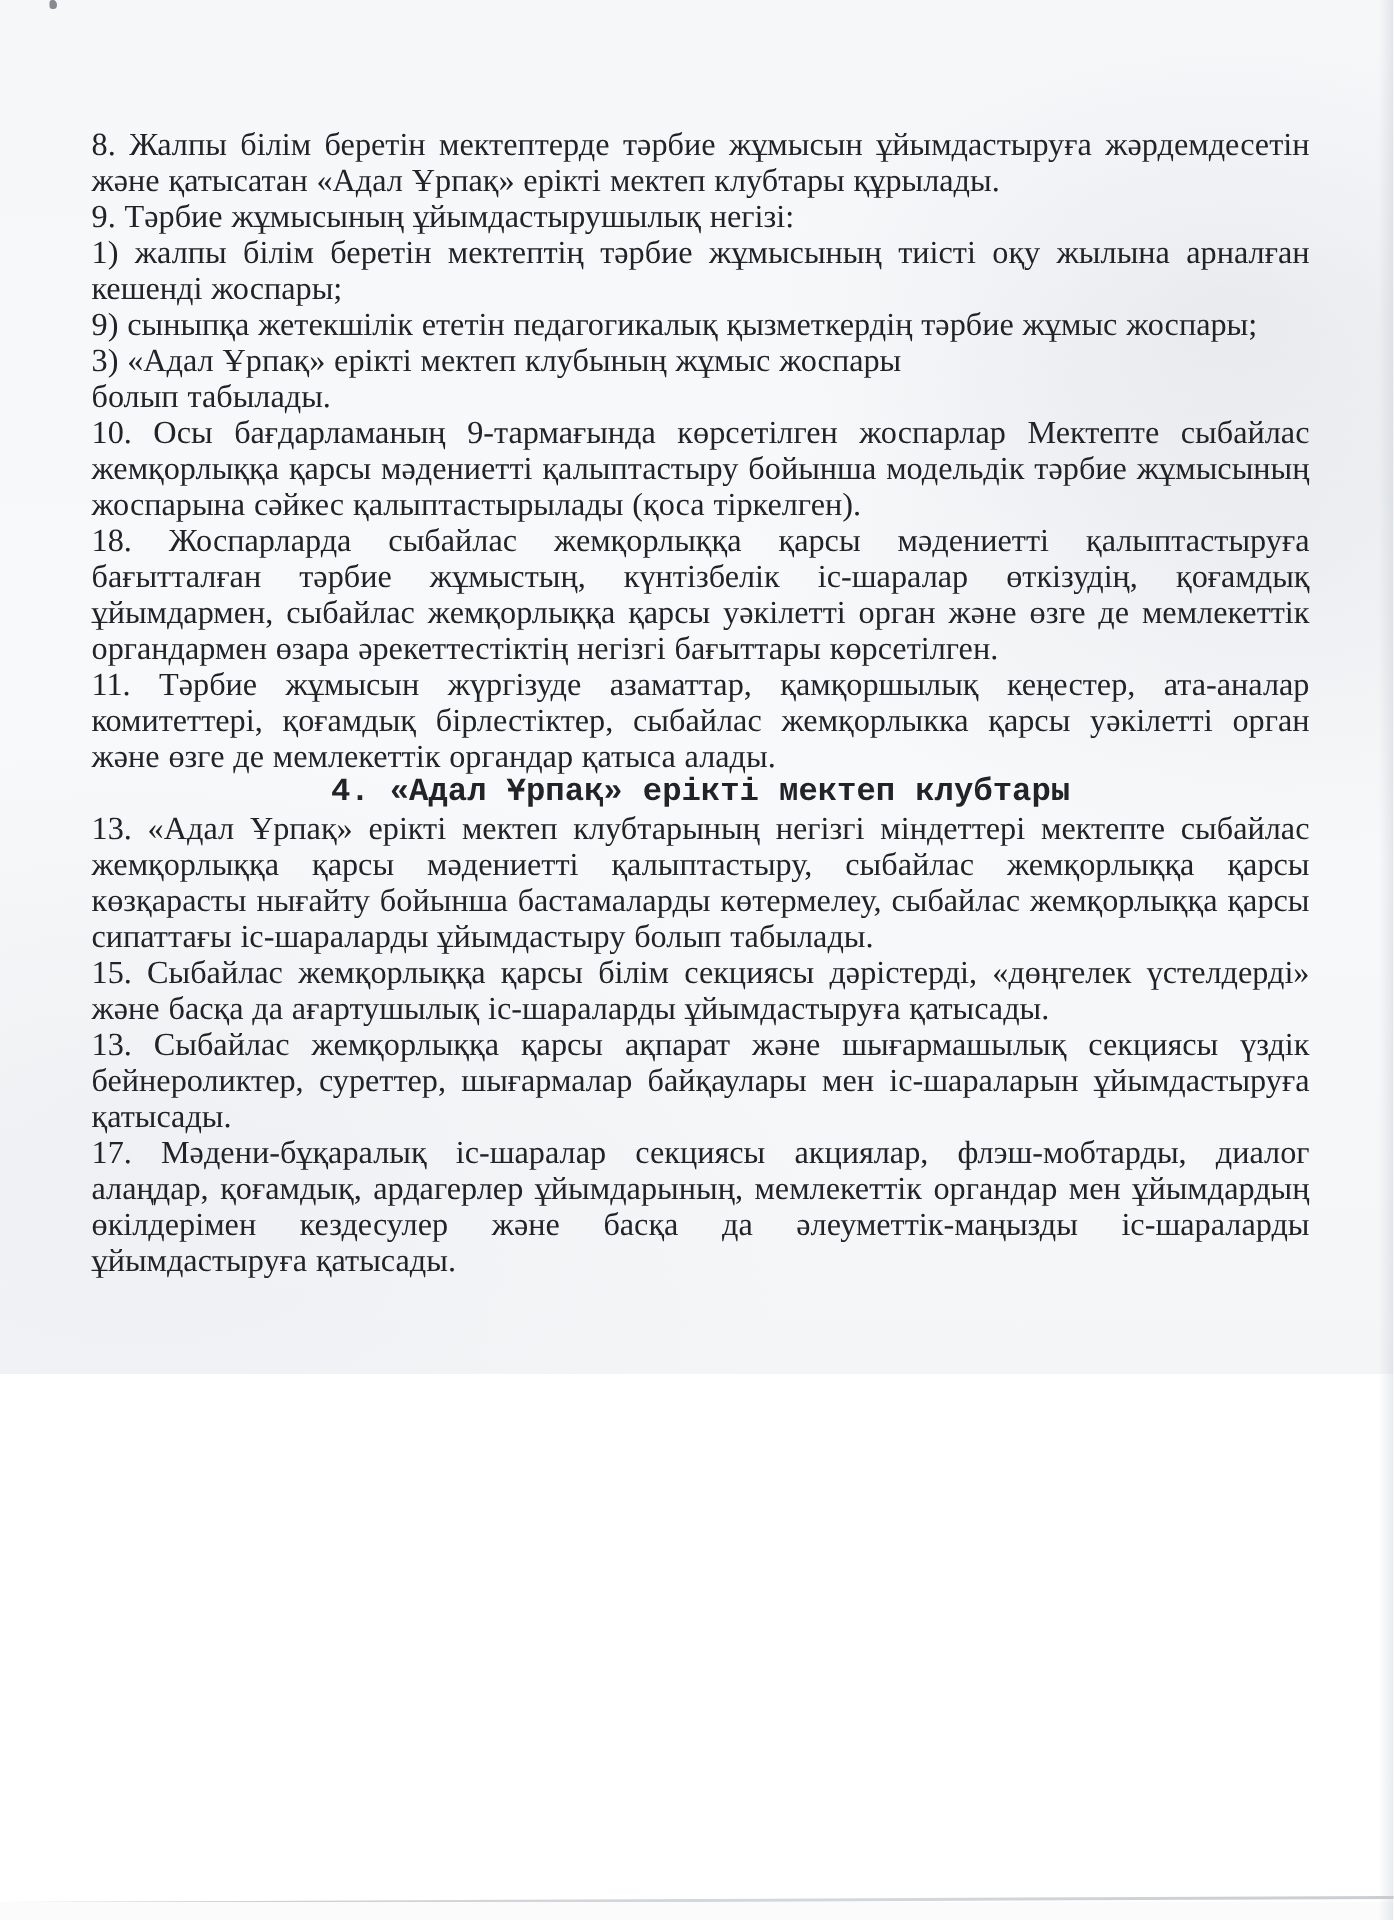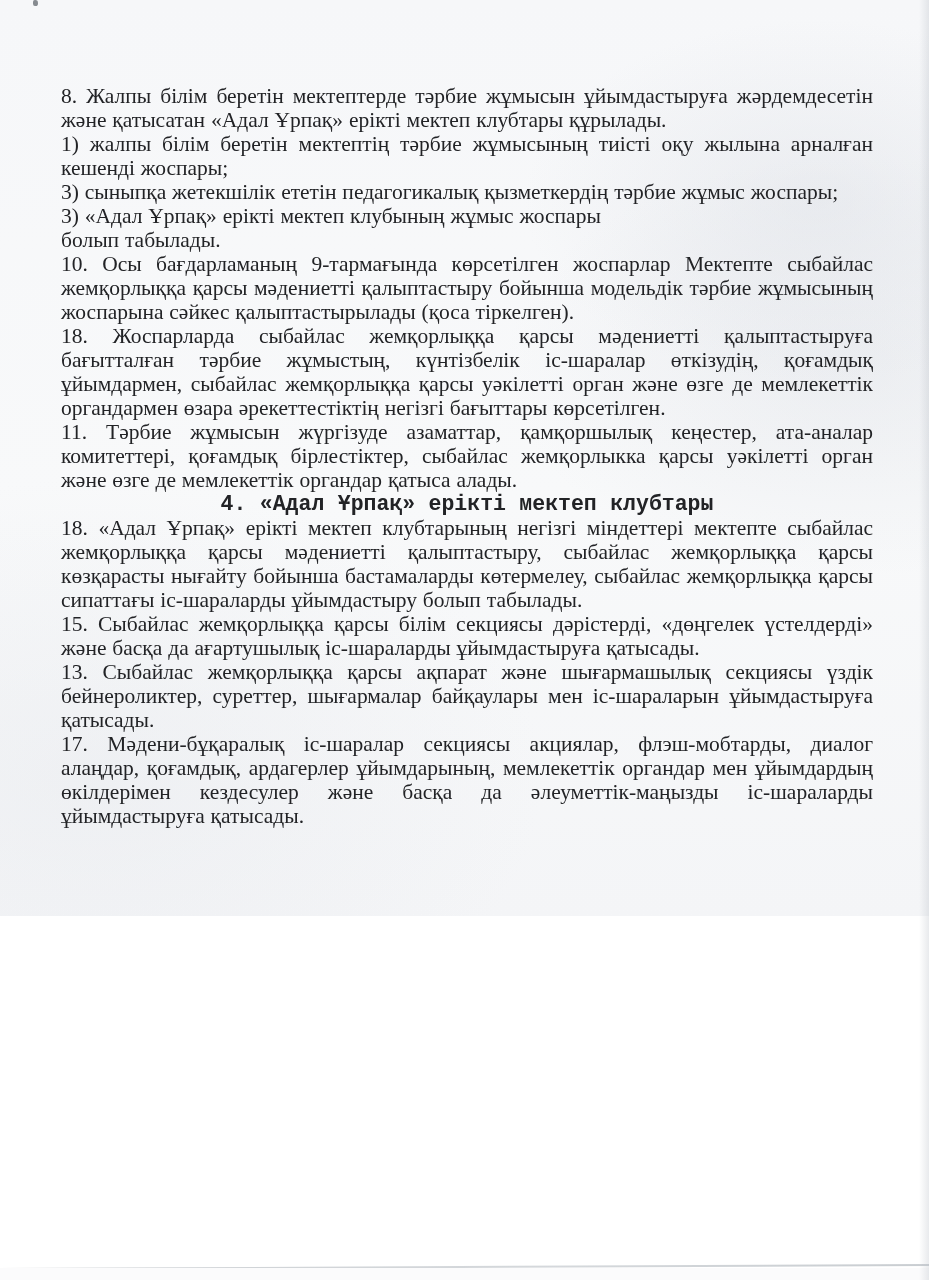--- a/index.html
+++ b/index.html
@@ -78,29 +78,30 @@
   }
 </style>
 </head>
 <body>
 
 <div class="scan-page">
   <div class="scan-speck"></div>
 
   <div class="text-block">
     <p class="para">8. Жалпы білім беретін мектептерде тәрбие жұмысын ұйымдастыруға жәрдемдесетін және қатысатан «Адал Ұрпақ» ерікті мектеп клубтары құрылады.</p>
+    <p class="para">9. Тәрбие жұмысының ұйымдастырушылық негізі:</p>
     <p class="para">1) жалпы білім беретін мектептің тәрбие жұмысының тиісті оқу жылына арналған кешенді жоспары;</p>
-    <p class="para">3) сыныпқа жетекшілік ететін педагогикалық қызметкердің тәрбие жұмыс жоспары;</p>
+    <p class="para">9) сыныпқа жетекшілік ететін педагогикалық қызметкердің тәрбие жұмыс жоспары;</p>
     <p class="para">3) «Адал Ұрпақ» ерікті мектеп клубының жұмыс жоспары</p>
     <p class="para">болып табылады.</p>
     <p class="para">10. Осы бағдарламаның 9-тармағында көрсетілген жоспарлар Мектепте сыбайлас жемқорлыққа қарсы мәдениетті қалыптастыру бойынша модельдік тәрбие жұмысының жоспарына сәйкес қалыптастырылады (қоса тіркелген).</p>
     <p class="para">18. Жоспарларда сыбайлас жемқорлыққа қарсы мәдениетті қалыптастыруға бағытталған тәрбие жұмыстың, күнтізбелік іс-шаралар өткізудің, қоғамдық ұйымдармен, сыбайлас жемқорлыққа қарсы уәкілетті орган және өзге де мемлекеттік органдармен өзара әрекеттестіктің негізгі бағыттары көрсетілген.</p>
     <p class="para">11. Тәрбие жұмысын жүргізуде азаматтар, қамқоршылық кеңестер, ата-аналар комитеттері, қоғамдық бірлестіктер, сыбайлас жемқорлыкка қарсы уәкілетті орган және өзге де мемлекеттік органдар қатыса алады.</p>
     <p class="para heading">4. «Адал Ұрпақ» ерікті мектеп клубтары</p>
-    <p class="para">18. «Адал Ұрпақ» ерікті мектеп клубтарының негізгі міндеттері мектепте сыбайлас жемқорлыққа қарсы мәдениетті қалыптастыру, сыбайлас жемқорлыққа қарсы көзқарасты нығайту бойынша бастамаларды көтермелеу, сыбайлас жемқорлыққа қарсы сипаттағы іс-шараларды ұйымдастыру болып табылады.</p>
+    <p class="para">13. «Адал Ұрпақ» ерікті мектеп клубтарының негізгі міндеттері мектепте сыбайлас жемқорлыққа қарсы мәдениетті қалыптастыру, сыбайлас жемқорлыққа қарсы көзқарасты нығайту бойынша бастамаларды көтермелеу, сыбайлас жемқорлыққа қарсы сипаттағы іс-шараларды ұйымдастыру болып табылады.</p>
     <p class="para">15. Сыбайлас жемқорлыққа қарсы білім секциясы дәрістерді, «дөңгелек үстелдерді» және басқа да ағартушылық іс-шараларды ұйымдастыруға қатысады.</p>
     <p class="para">13. Сыбайлас жемқорлыққа қарсы ақпарат және шығармашылық секциясы үздік бейнероликтер, суреттер, шығармалар байқаулары мен іс-шараларын ұйымдастыруға қатысады.</p>
     <p class="para">17. Мәдени-бұқаралық іс-шаралар секциясы акциялар, флэш-мобтарды, диалог алаңдар, қоғамдық, ардагерлер ұйымдарының, мемлекеттік органдар мен ұйымдардың өкілдерімен кездесулер және басқа да әлеуметтік-маңызды іс-шараларды ұйымдастыруға қатысады.</p>
   </div>
 
   <div class="scan-edge-line"></div>
   <div class="scan-bottom-strip"></div>
   <div class="scan-right-shade"></div>
 </div>
 

